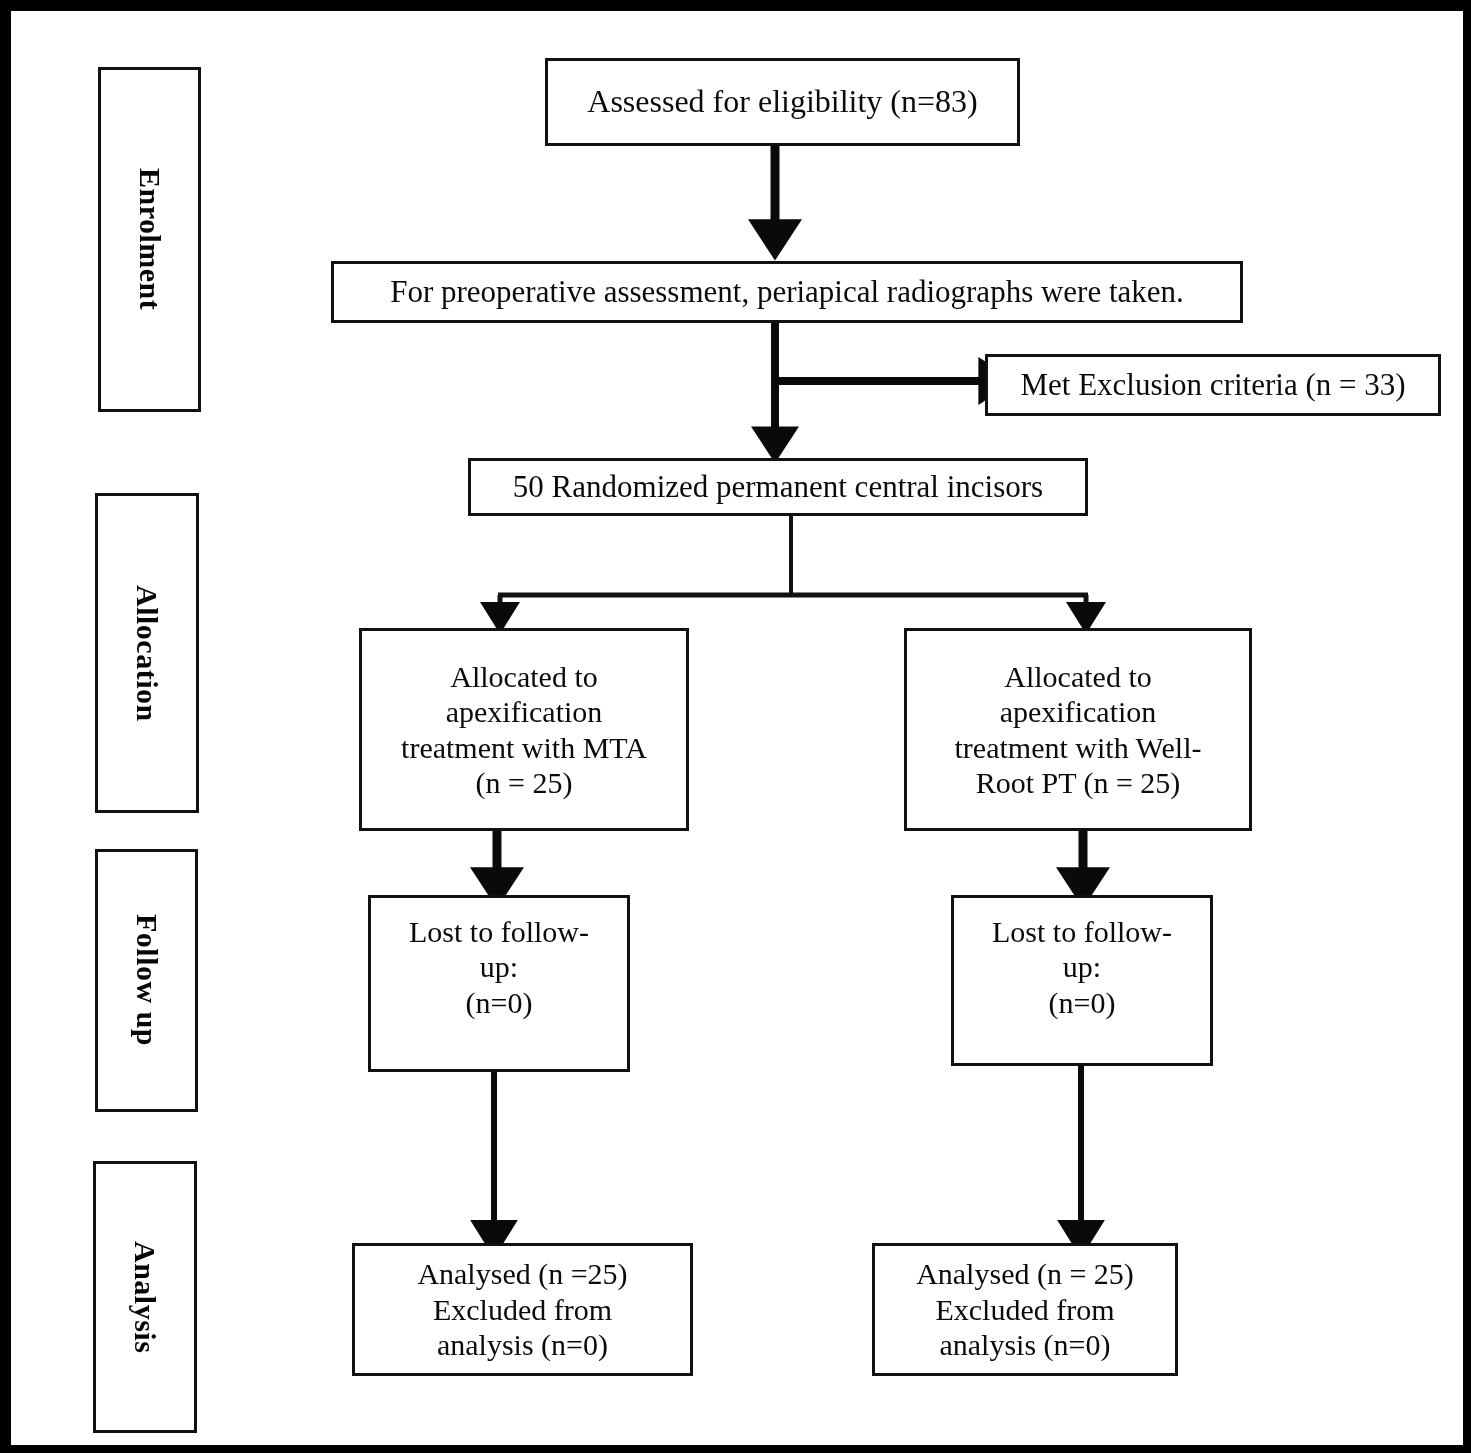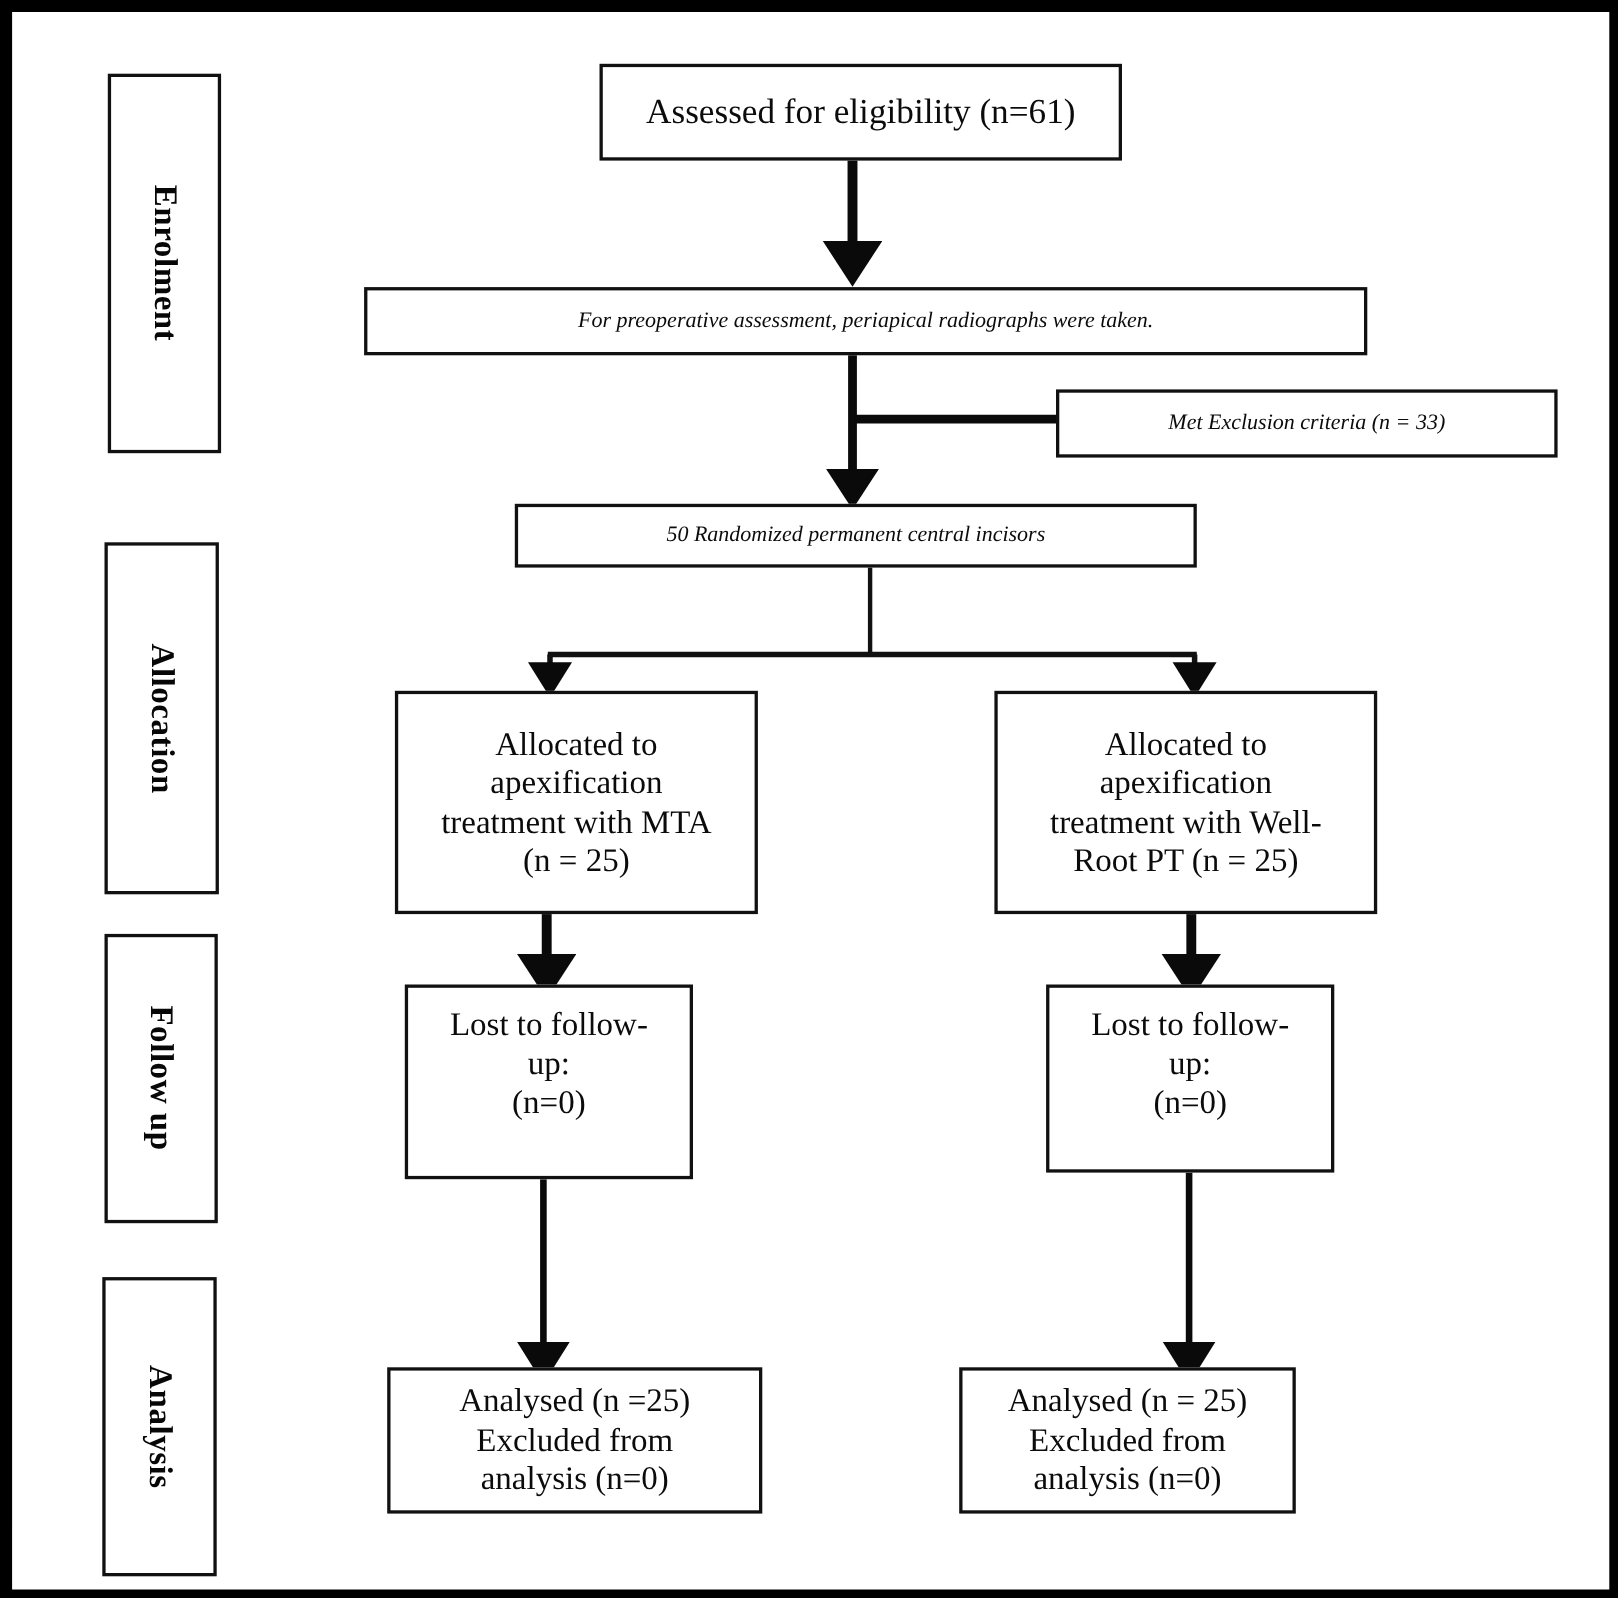--- a/index.html
+++ b/index.html
@@ -68,21 +68,21 @@
   }
   
   #wires {
     position: absolute;
     left: 0; top: 0;
     width: 1452px;
     height: 1434px;
     pointer-events: none;
   }
   .f30 { font-size: 30px; }
-  .f31 { font-size: 20px; font-style: italic; }
+  .f31 { font-size: 31px; }
   .f32 { font-size: 32px; }
 </style>
 </head>
 <body>
 
 <div id="page">
   <div id="canvas">
 
     <svg id="wires" viewBox="0 0 1452 1434" xmlns="http://www.w3.org/2000/svg">
       <defs>
@@ -140,28 +140,28 @@
 
     <div class="stage" style="left:84px; top:838px; width:103px; height:263px;">
       <span class="vtxt f30">Follow up</span>
     </div>
 
     <div class="stage" style="left:82px; top:1150px; width:104px; height:272px;">
       <span class="vtxt f30">Analysis</span>
     </div>
 
     <div class="node" style="left:534px; top:47px; width:475px; height:88px;">
-      <span class="txt f32">Assessed for eligibility (n=61)</span>
+      <span class="txt f32">Assessed for eligibility (n=83)</span>
     </div>
 
     <div class="node" style="left:320px; top:250px; width:912px; height:62px;">
       <span class="txt f31">For preoperative assessment, periapical radiographs were taken.</span>
     </div>
 
-    <div class="node" style="left:949px; top:343px; width:456px; height:62px; border-right-width:3px;">
+    <div class="node" style="left:974px; top:343px; width:456px; height:62px; border-right-width:3px;">
       <span class="txt f31">Met Exclusion criteria (n = 33)</span>
     </div>
 
     <div class="node" style="left:457px; top:447px; width:620px; height:58px;">
       <span class="txt f31">50 Randomized permanent central incisors</span>
     </div>
 
     <div class="node" style="left:348px; top:617px; width:330px; height:203px;">
       <span class="txt f30">Allocated to
 apexification

